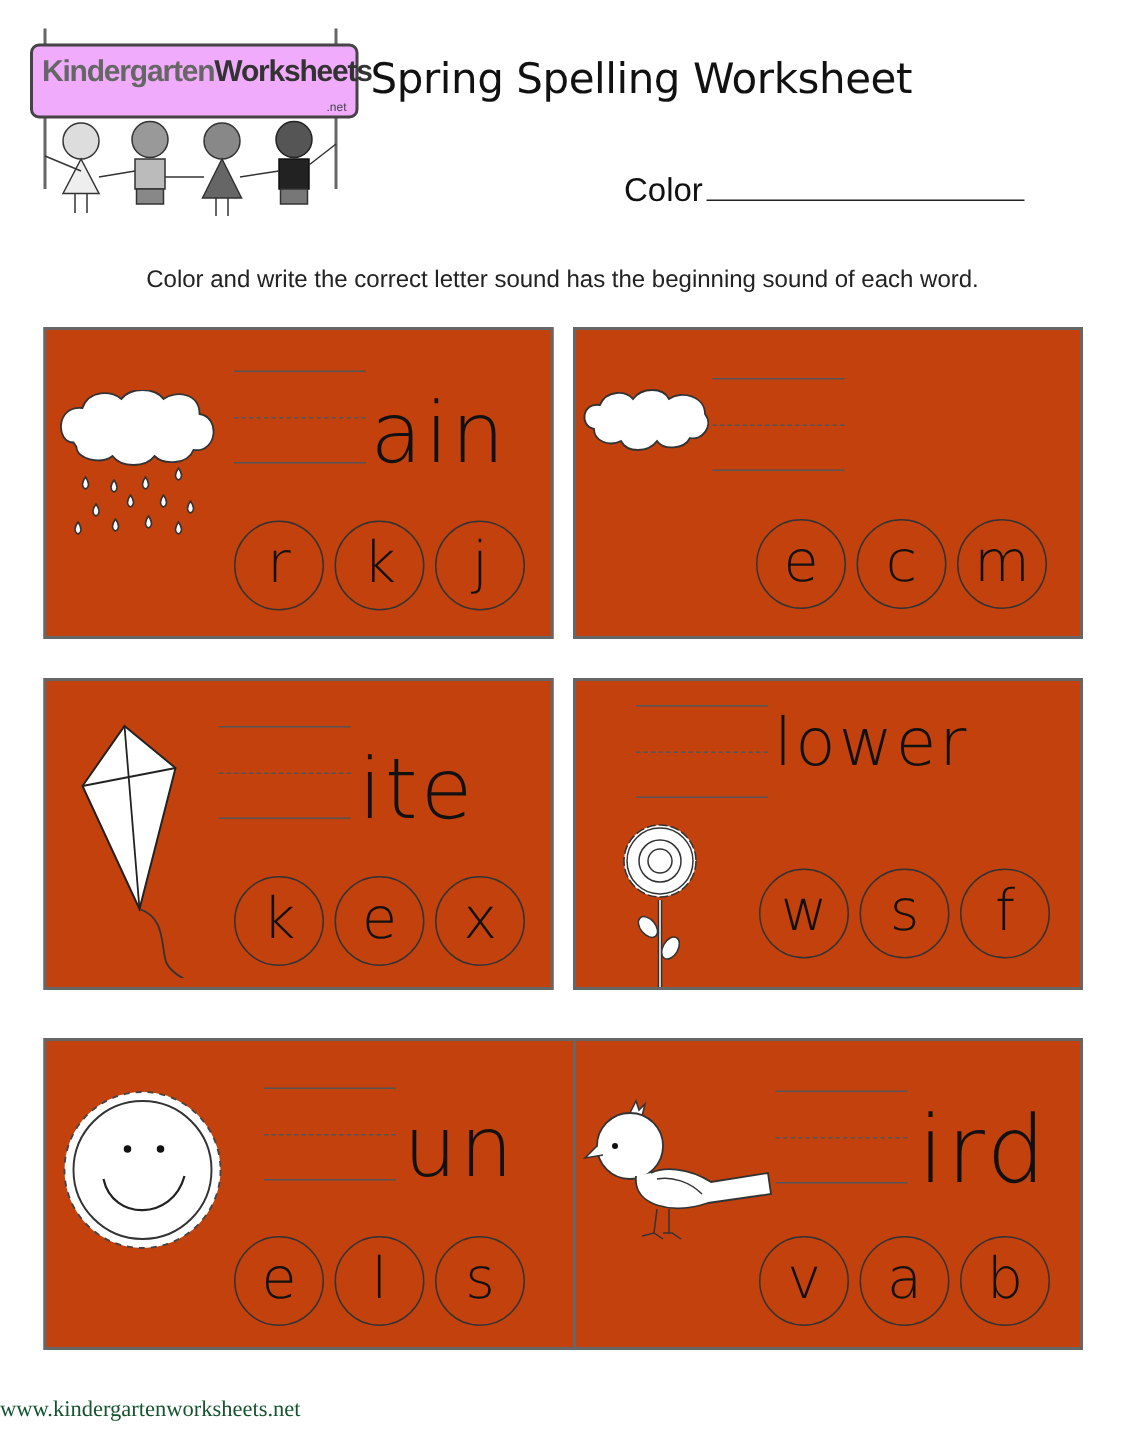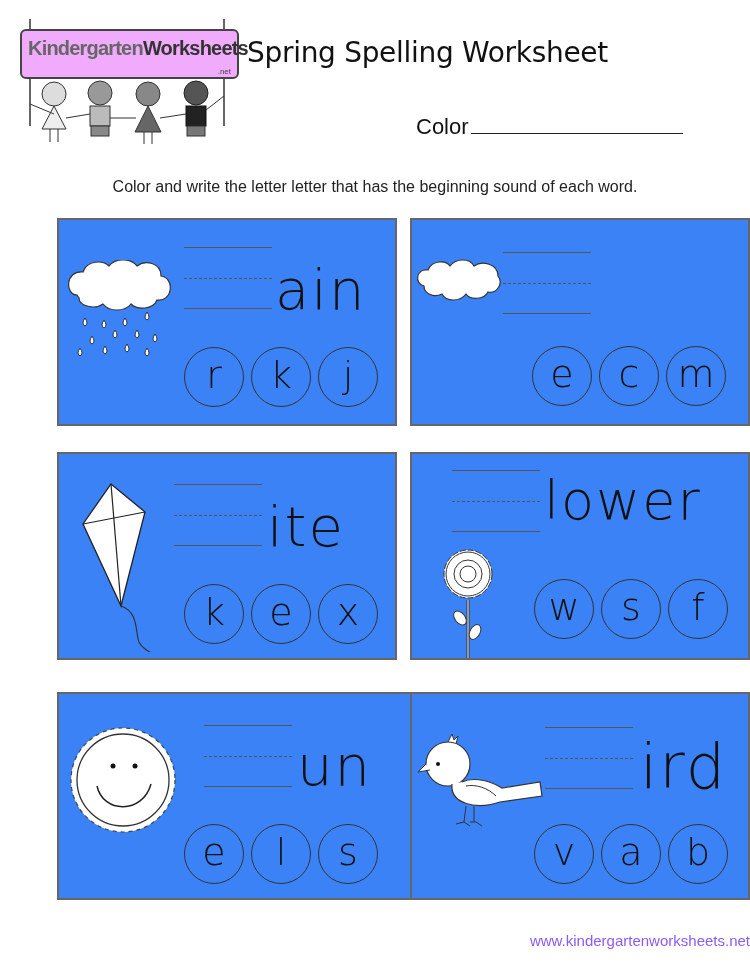--- a/index.html
+++ b/index.html
@@ -6,30 +6,30 @@
   body { width:750px; height:970px; position:relative; overflow:hidden; font-family:"DejaVu Sans", sans-serif; color:#111; }
   .logo { position:absolute; left:18px; top:14px; width:222px; height:140px; }
   .logo-banner { position:absolute; left:2px; top:15px; width:215px; height:46px; border:2px solid #444; border-radius:6px; background:#f0abfc; }
   .logo-text { position:absolute; left:6px; top:6px; font-family:"Liberation Sans", sans-serif; font-size:20px; font-weight:bold; letter-spacing:-0.8px; color:#666; white-space:nowrap; }
   .logo-text b { color:#333; }
   .logo-net { position:absolute; right:6px; bottom:1px; font-size:8px; color:#444; font-family:"Liberation Sans", sans-serif;margin-top:38px; }
   .title { position:absolute; left:247px; top:36px; font-size:28px; font-family:"DejaVu Sans", sans-serif; color:#111; letter-spacing:-0.3px; }
   .name { position:absolute; left:416px; top:113px; font-size:22px; font-family:"Liberation Sans", sans-serif; }
   .name-line { display:inline-block; width:212px; border-bottom:1.5px solid #222; margin-left:2px; height:20px; vertical-align:baseline; }
   .instr { position:absolute; left:0; width:750px; top:178px; text-align:center; font-size:16px; font-family:"Liberation Sans", sans-serif; color:#222; }
-  .card { position:absolute; width:336px; height:204px; border:2px solid #666; background:#3b82f6;margin-left:28px; }
+  .card { position:absolute; width:336px; height:204px; border:2px solid #666; background:#c2410c; }
   .lines { position:absolute; width:88px; height:62px; }
   .lines .l1 { position:absolute; top:0; left:0; right:0; border-top:1.5px solid #555; }
   .lines .l2 { position:absolute; top:31px; left:0; right:0; border-top:1.2px dashed #555; }
   .lines .l3 { position:absolute; top:61px; left:0; right:0; border-top:1.5px solid #555; }
   .word { position:absolute; font-family:"DejaVu Sans", sans-serif; font-weight:200; font-size:56px; line-height:1; letter-spacing:2px; color:#111; }
   .choices { position:absolute; display:flex; gap:7px; }
   .choice { width:60px; height:60px; border:1.5px solid #333; border-radius:50%; display:flex; align-items:center; justify-content:center; font-family:"DejaVu Sans", sans-serif; font-size:38px; font-weight:200; color:#111; box-sizing:border-box; padding-bottom:4px; cursor:pointer; }
   .pic { position:absolute; }
-  .footer { position:absolute; left:0; width:750px; top:932px; text-align:right; font-size:15px; font-family:Liberation Sans, sans-serif; color:#8b5cf6; }
+  .footer { position:absolute; left:0; width:750px; top:932px; text-align:left; font-size:15px; font-family:Liberation Serif, serif; color:#14532d; }
 </style>
 </head>
 <body>
 
 <div class="logo">
   <svg width="222" height="140" style="position:absolute;left:0;top:0">
     <line x1="12" y1="5" x2="12" y2="112" stroke="#666" stroke-width="2"></line>
     <line x1="206" y1="5" x2="206" y2="112" stroke="#666" stroke-width="2"></line>
 
     <circle cx="36" cy="80" r="12" fill="#ddd" stroke="#333"></circle>
@@ -54,21 +54,21 @@
   <div class="logo-banner">
     <div class="logo-text"><span>Kindergarten</span><b>Worksheets</b></div>
     <div class="logo-net">.net</div>
   </div>
 </div>
 
 <div class="title">Spring Spelling Worksheet</div>
 
 <div class="name"><span>Color</span><span class="name-line"></span></div>
 
-<div class="instr">Color and write the letter letter that has the beginning sound of each word.</div>
+<div class="instr">Color and write the correct letter sound has the beginning sound of each word.</div>
 
 <div class="card" style="left:29px;top:218px;">
   <svg class="pic" style="left:6px;top:40px" width="112" height="110">
     <path d="M12 35 C0 35 0 10 18 12 C22 0 38 0 44 6 C50 -2 66 -2 72 6 C80 0 96 2 96 16 C110 18 108 42 92 40 C88 50 72 50 66 44 C60 52 44 52 38 44 C30 50 14 46 14 38 Z" fill="#fff" stroke="#333" stroke-width="1.2"></path>
     <g fill="#fff" stroke="#333" stroke-width="1">
       <path d="M20 58 q-4 6 0 8 q4 -2 0 -8z"></path>
         <path d="M39 60 q-4 6 0 8 q4 -2 0 -8z"></path>
         <path d="M60 58 q-4 6 0 8 q4 -2 0 -8z"></path>
         <path d="M82 52 q-4 6 0 8 q4 -2 0 -8z"></path>
       <path d="M50 70 q-4 6 0 8 q4 -2 0 -8z"></path>
@@ -141,21 +141,21 @@
       <circle cx="26" cy="26" r="22"></circle>
       <circle cx="26" cy="26" r="14"></circle>
       <circle cx="26" cy="26" r="8"></circle>
     </g>
   </svg>
   <div class="lines" style="left:40px;top:16px">
       <div class="l1"></div>
       <div class="l2"></div>
       <div class="l3"></div>
     </div>
-  <div class="word" style="left:132px;top:20px;font-size:54px">lower</div>
+  <div class="word" style="left:132px;top:20px;font-size:44px">lower</div>
   <div class="choices" style="left:122px;top:125px">
     <div class="choice">w</div>
     <div class="choice">s</div>
     <div class="choice">f</div>
   </div>
 </div>
 
 <div class="card" style="left:29px;top:692px;padding-left:22px;">
   <svg class="pic" style="left:8px;top:30px" width="112" height="112">
     <circle cx="56" cy="56" r="52" fill="#fff" stroke="#444" stroke-width="1.2" stroke-dasharray="4 4"></circle>

